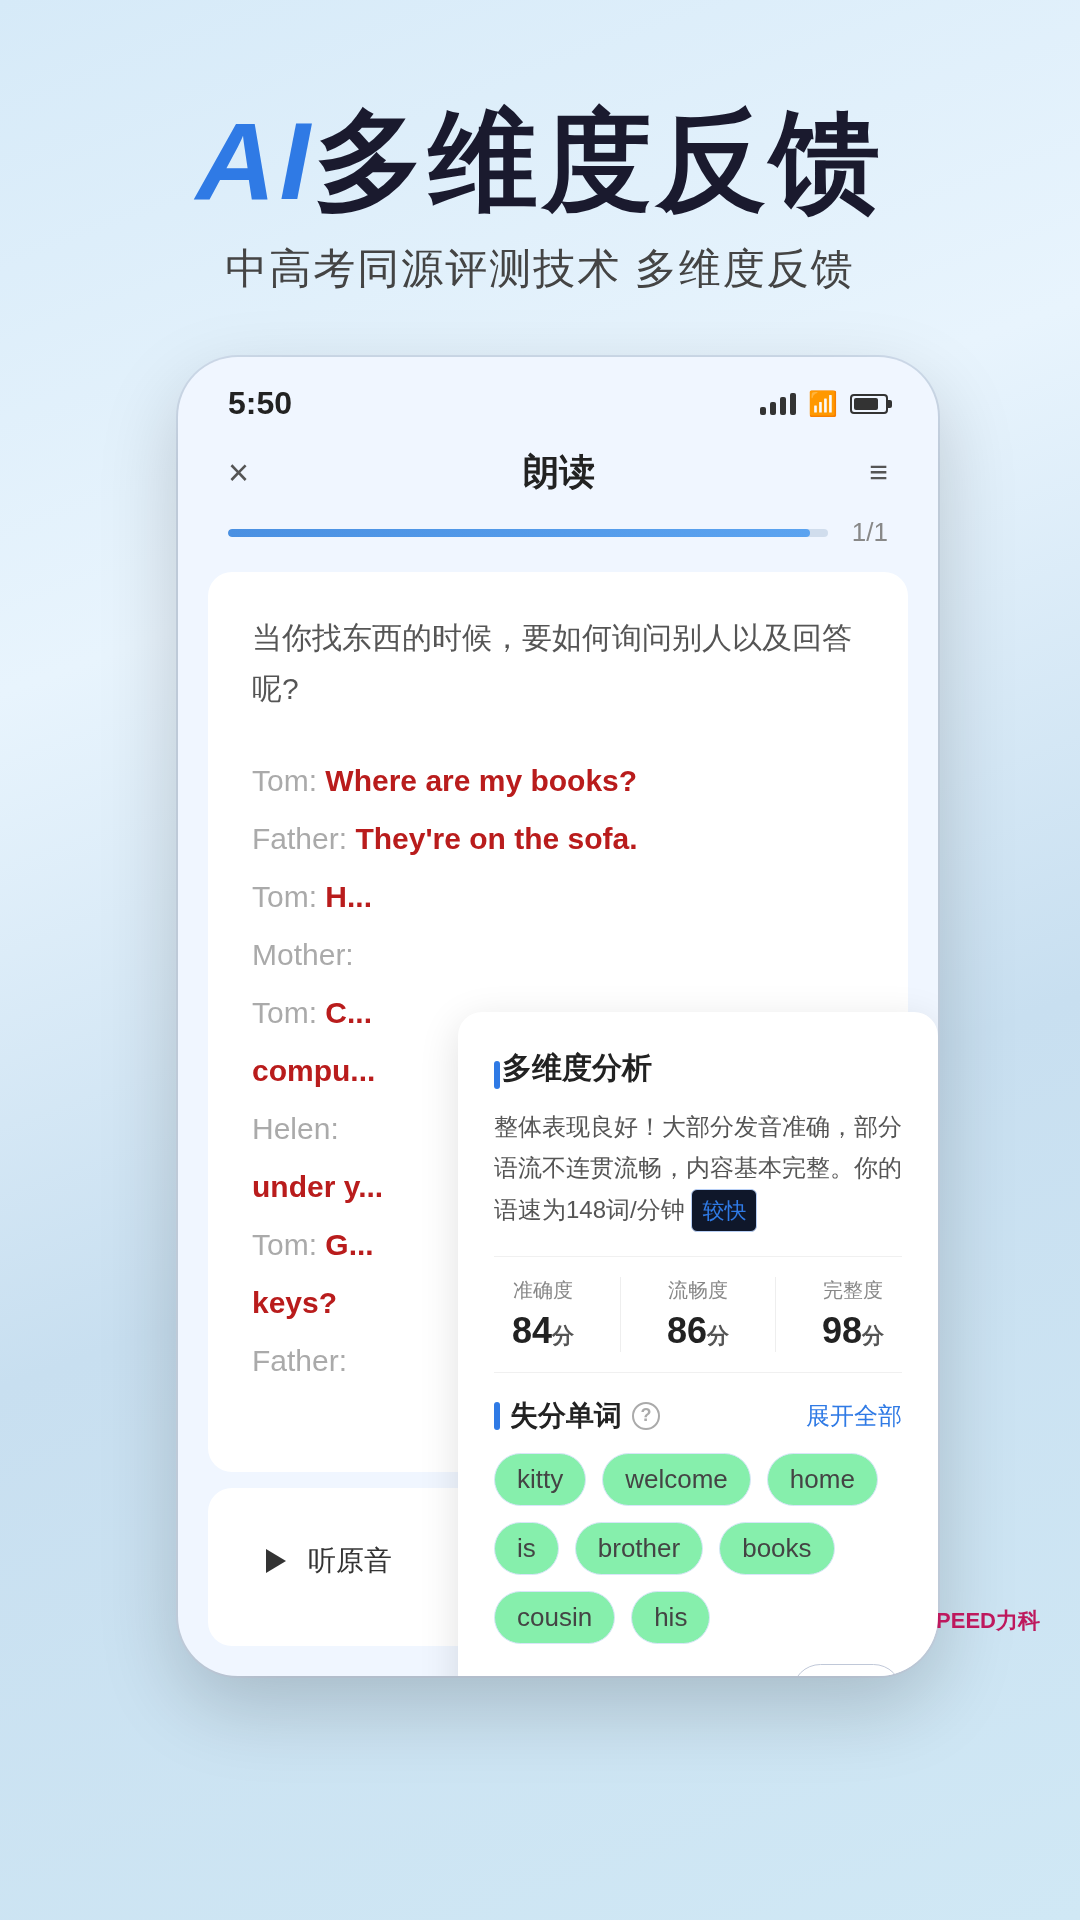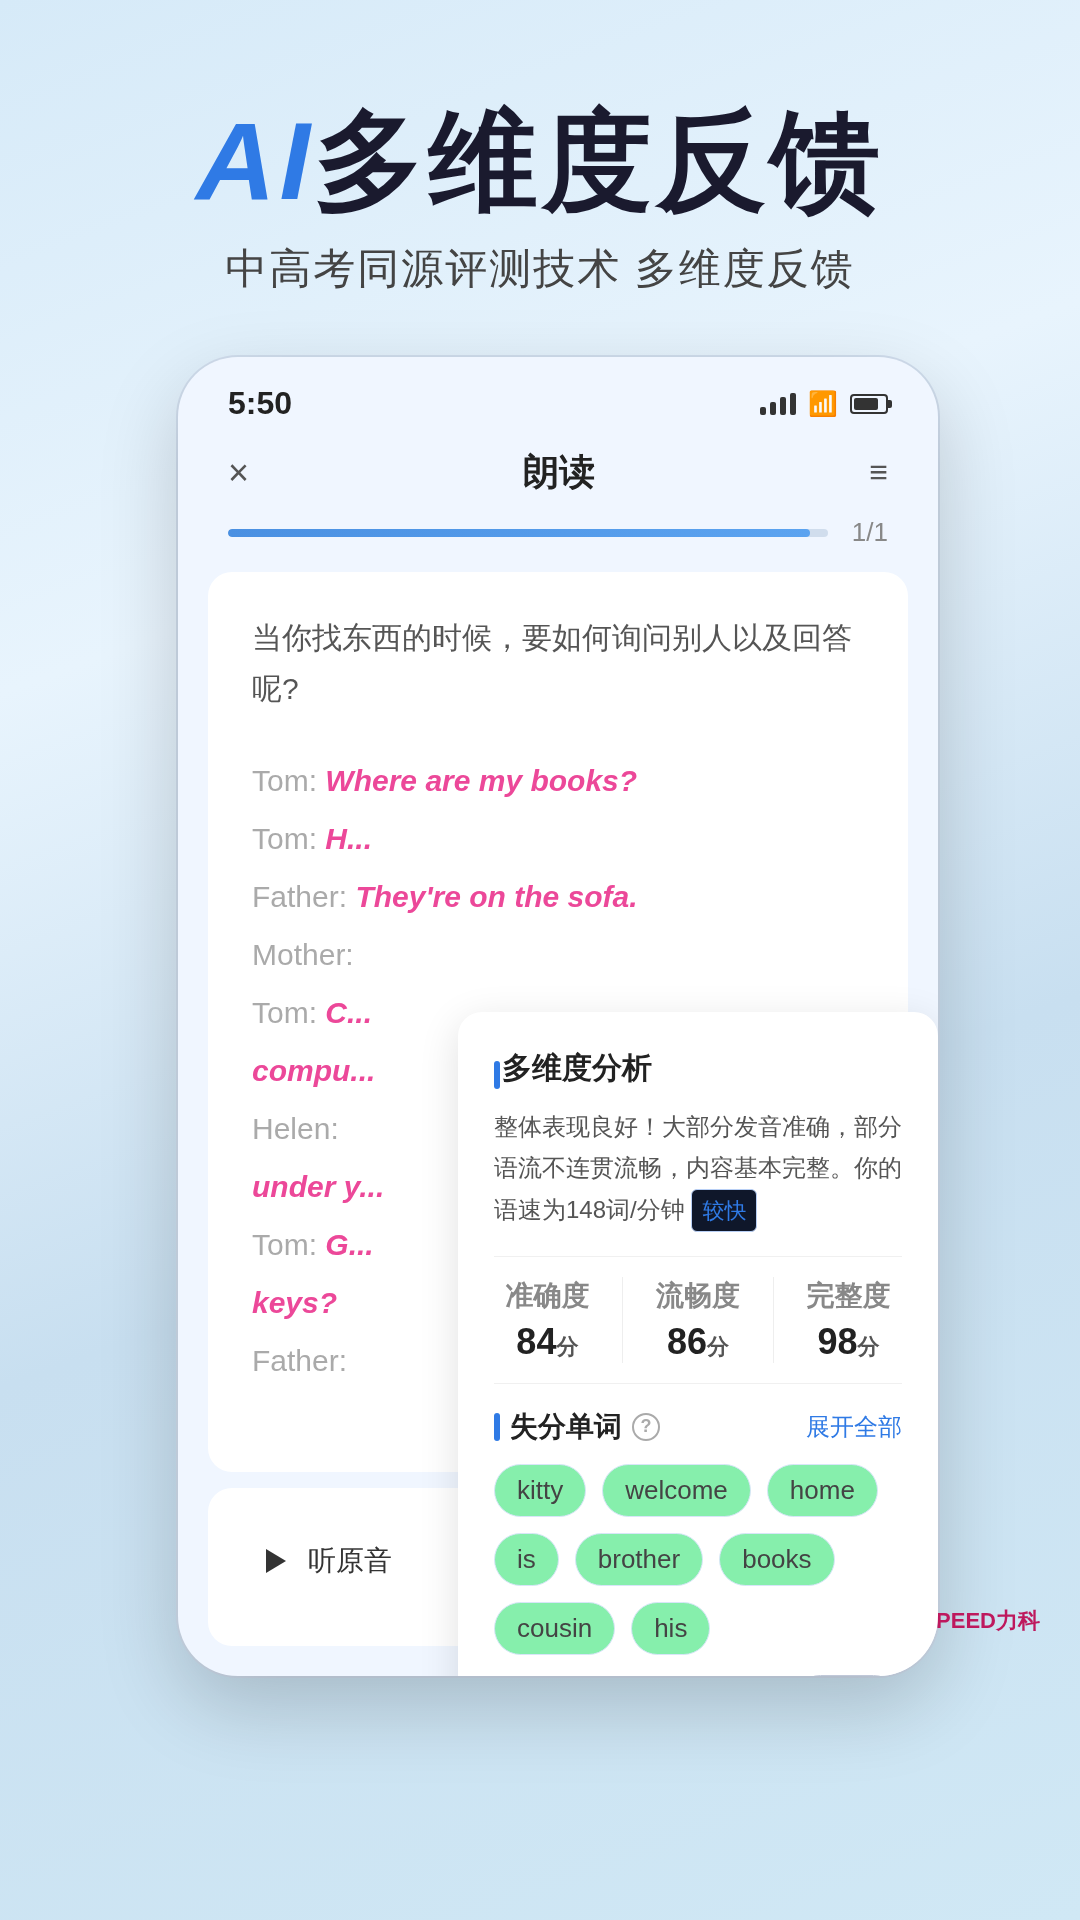--- a/index.html
+++ b/index.html
@@ -182,23 +182,22 @@
     .dialogue-line {
       font-size: 30px;
       line-height: 1.8;
       margin-bottom: 4px;
     }
     .dialogue-line .speaker {
       color: #aaa;
       font-weight: 400;
     }
     .dialogue-line .speech {
-      color: #ec4899;
+      color: #b91c1c;
       font-weight: 700;
-      font-style: italic;
     }
 
     
     .analysis-panel {
       position: absolute;
       right: -30px;
       top: 440px;
       width: 480px;
       background: white;
       border-radius: 24px;
@@ -244,24 +243,23 @@
       justify-content: space-around;
       margin: 24px 0;
       padding: 20px 0;
       border-top: 1px solid #f0f0f0;
       border-bottom: 1px solid #f0f0f0;
     }
     .score-item {
       text-align: center;
     }
     .score-label {
-      font-size: 28px;
+      font-size: 20px;
       color: #888;
       margin-bottom: 6px;
-      font-weight: bold;
     }
     .score-value {
       font-size: 36px;
       font-weight: 700;
       color: #222;
     }
     .score-unit {
       font-size: 22px;
       color: #555;
     }
@@ -438,26 +436,26 @@
     </div>
 
     <div class="content-area">
       <div class="question-text">当你找东西的时候，要如何询问别人以及回答呢?</div>
 
       <div class="dialogue-line">
         <span class="speaker">Tom: </span>
         <span class="speech">Where are my books?</span>
       </div>
       <div class="dialogue-line">
+        <span class="speaker">Father: </span>
+        <span class="speech">They're on the sofa.</span>
+      </div>
+      <div class="dialogue-line">
         <span class="speaker">Tom: </span>
         <span class="speech">H...</span>
-      </div>
-      <div class="dialogue-line">
-        <span class="speaker">Father: </span>
-        <span class="speech">They're on the sofa.</span>
       </div>
       <div class="dialogue-line">
         <span class="speaker">Mother: </span>
       </div>
       <div class="dialogue-line">
         <span class="speaker">Tom: </span>
         <span class="speech">C...</span>
       </div>
       <div class="dialogue-line">
         <span class="speech">compu...</span>

